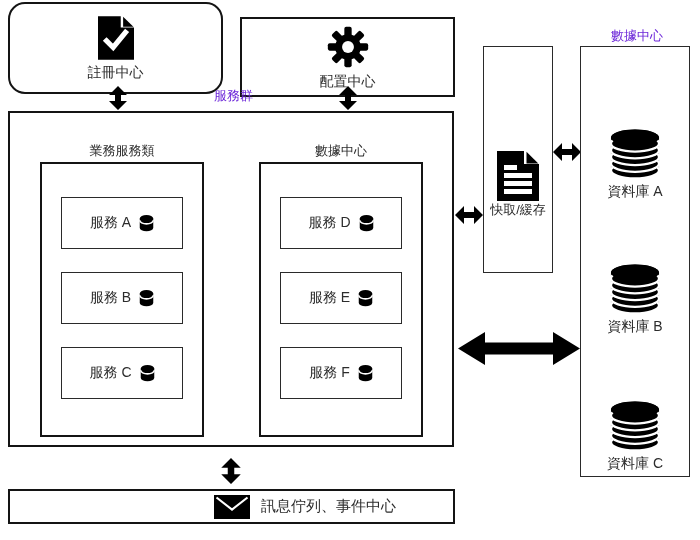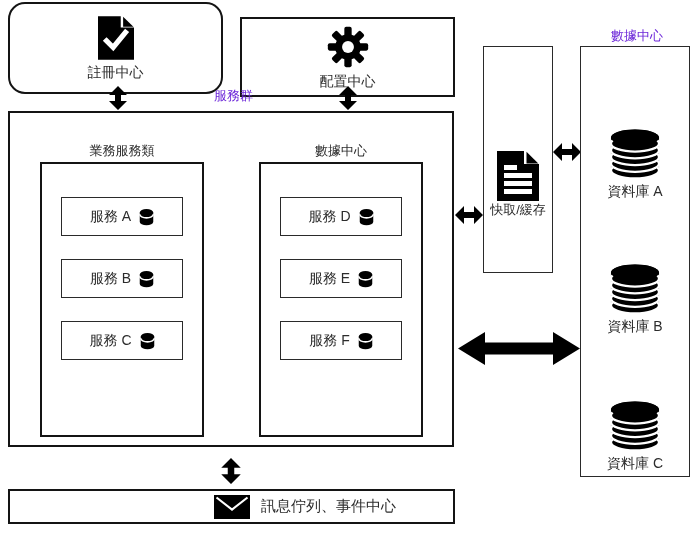--- a/index.html
+++ b/index.html
@@ -20,21 +20,21 @@
   .config-box{left:240px;top:17px;width:215px;height:80px;}
 
   
   .cluster-label{left:205px;top:88px;width:48px;text-align:right;}
   .cluster-box{left:8px;top:111px;width:446px;height:336px;}
   .group{position:absolute;top:29px;width:164px;text-align:center;}
   .group-1{left:30px;}
   .group-2{left:249px;}
   .group-label{font-size:13px;line-height:18px;margin-bottom:2px;color:#2c2c2c;}
   .group-box{border:2px solid #141414;height:275px;display:flex;flex-direction:column;align-items:center;padding-top:33px;gap:23px;background:#fff;}
-  .svc{width:122px;height:39px;border:1.5px solid #2a2a2a;display:flex;align-items:center;justify-content:center;gap:8px;background:#fff;}
+  .svc{width:122px;height:52px;border:1.5px solid #2a2a2a;display:flex;align-items:center;justify-content:center;gap:8px;background:#fff;}
   .svc-label{font-size:14px;color:#2c2c2c;white-space:nowrap;}
 
   
   .cache-box{left:483px;top:46px;width:70px;height:227px;display:flex;flex-direction:column;align-items:center;padding-top:104px;gap:0;}
   .cache-label{font-size:13px;color:#2c2c2c;white-space:nowrap;}
 
   
   .dc-label{left:587px;top:28px;width:100px;text-align:center;}
   .dc-box{left:580px;top:46px;width:110px;height:431px;}
   .db{position:absolute;left:0;width:100%;display:flex;flex-direction:column;align-items:center;gap:4px;}

